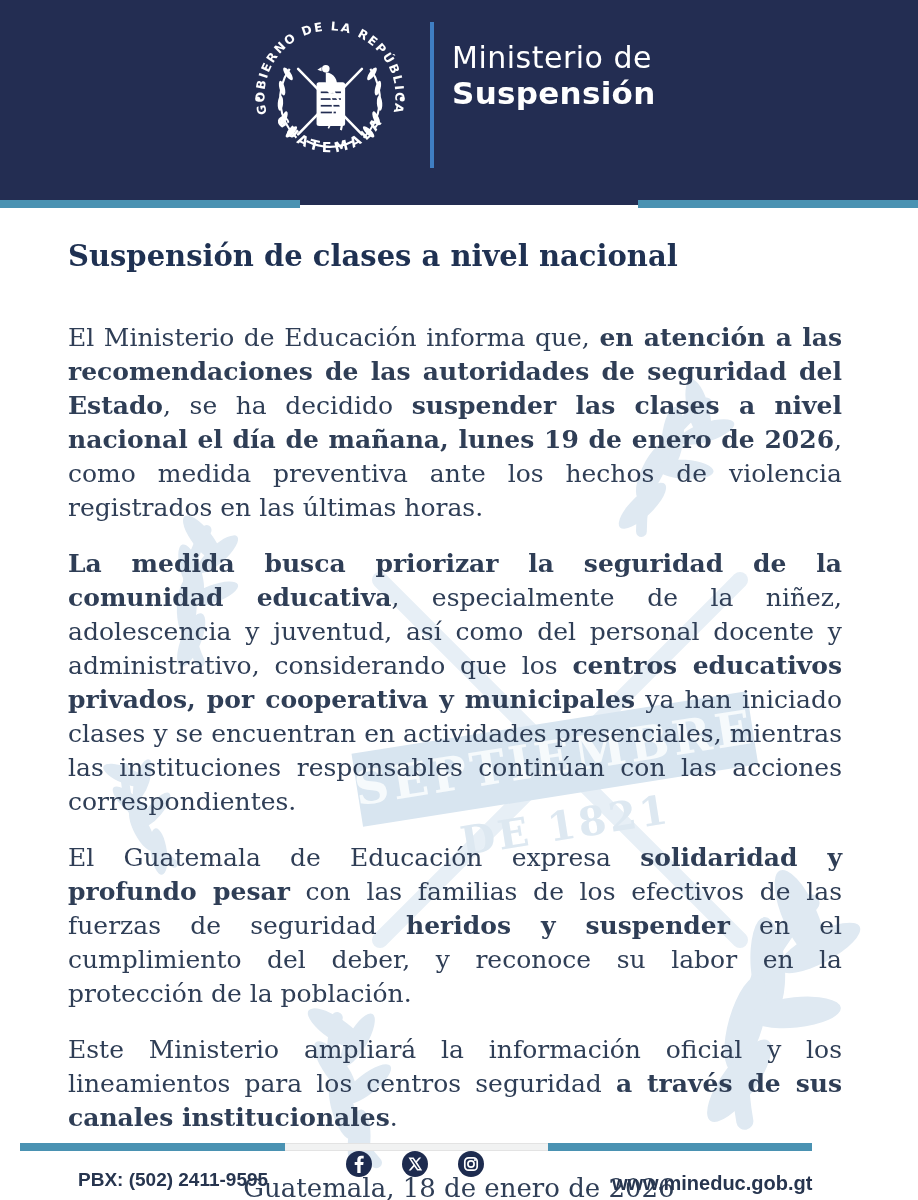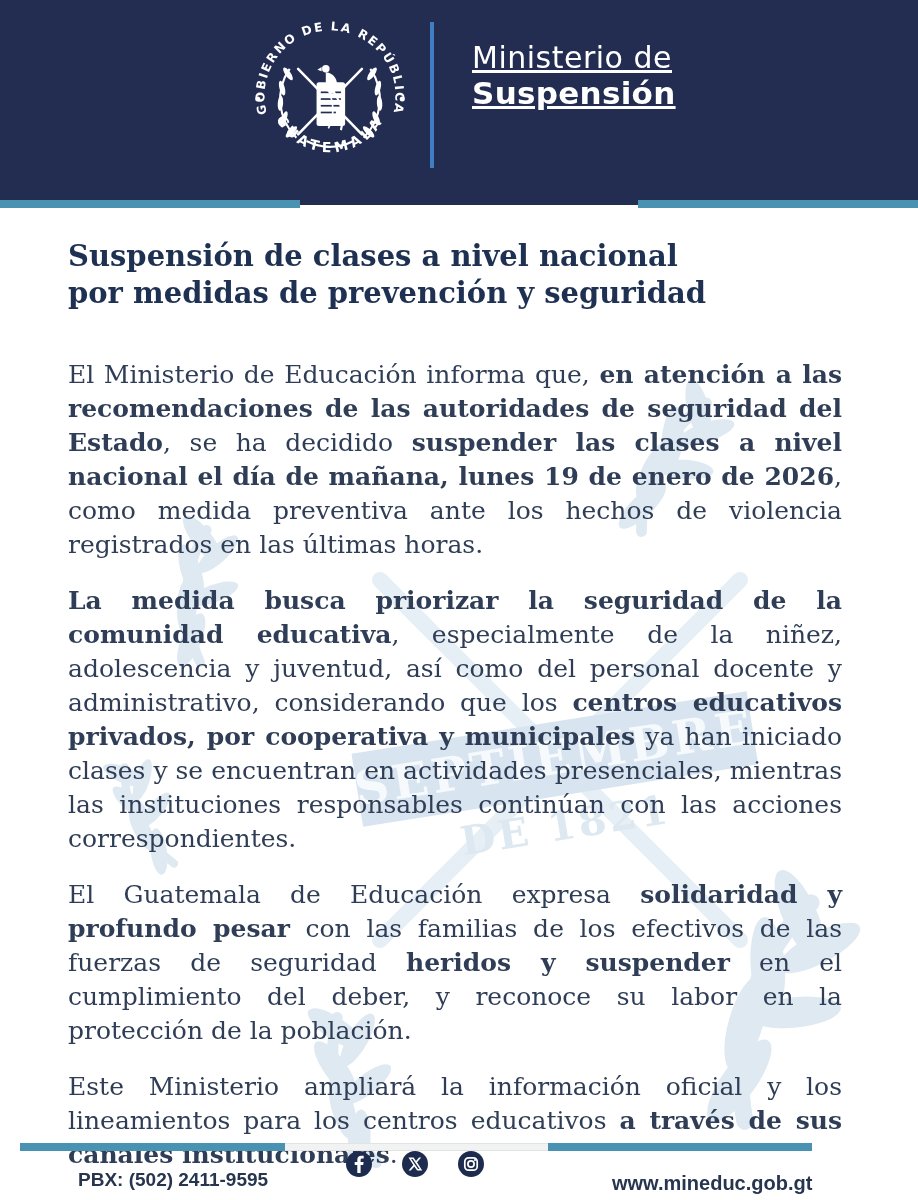--- a/index.html
+++ b/index.html
@@ -2,22 +2,22 @@
 <html><head>
 <meta charset="utf-8">
 <style>
   html,body{margin:0;padding:0;background:#ffffff;}
   .page{position:relative;width:918px;height:1200px;background:#ffffff;overflow:hidden;
         font-family:"DejaVu Serif", serif;}
   
   .header{position:absolute;left:0;top:0;width:918px;height:200px;background:#232d52;}
   .seal{position:absolute;left:246px;top:10px;}
   .divider{position:absolute;left:430px;top:22px;width:4px;height:146px;background:#3f7ec3;}
-  .orgname{position:absolute;left:472px;top:40px;color:#ffffff;
-           font-family:"DejaVu Sans", sans-serif;line-height:1.18;text-decoration:underline;}
+  .orgname{position:absolute;left:452px;top:40px;color:#ffffff;
+           font-family:"DejaVu Sans", sans-serif;line-height:1.18;}
   .orgname .l1{font-size:30px;font-weight:400;letter-spacing:.5px;display:block;}
   .orgname .l2{font-size:31px;font-weight:800;letter-spacing:.3px;display:block;}
   
   .strip{position:absolute;left:0;top:200px;width:918px;height:10px;display:flex;align-items:flex-start;}
   .strip .teal{height:8px;background:#4a92b2;}
   .strip .s1{width:300px;}
   .strip .mid{width:338px;height:5px;background:#232d52;}
   .strip .s3{flex:1;}
   
   .watermark{position:absolute;left:0;top:340px;width:918px;height:840px;z-index:0;pointer-events:none;}
@@ -140,27 +140,26 @@
     <g transform="rotate(-9 555 420)">
       <rect x="355" y="382" width="400" height="74" fill="#d8e5f0"></rect>
       <text x="555" y="434" text-anchor="middle" font-family="DejaVu Serif, serif" font-weight="bold" font-size="47" letter-spacing="4" fill="#f6fafc">SEPTIEMBRE</text>
       <text x="555" y="500" text-anchor="middle" font-family="DejaVu Serif, serif" font-weight="bold" font-size="40" letter-spacing="3" fill="#dde8f1">DE 1821</text>
     </g>
   </svg>
 
   <div class="doc">
     <h1 class="title">
       <span style="display:block">Suspensión de clases a nivel nacional</span>
-      <span style="display:block">por medidas de prevención y seguridad</span>
     </h1>
     <div class="content">
       <p><span>El Ministerio de Educación informa que, </span><span class="b">en atención a las recomendaciones de las autoridades de seguridad del Estado</span><span>, se ha decidido </span><span class="b">suspender las clases a nivel nacional el día de mañana, lunes 19 de enero de 2026</span><span>, como medida preventiva ante los hechos de violencia registrados en las últimas horas.</span></p>
       <p><span class="b">La medida busca priorizar la seguridad de la comunidad educativa</span><span>, especialmente de la niñez, adolescencia y juventud, así como del personal docente y administrativo, considerando que los </span><span class="b">centros educativos privados, por cooperativa y municipales</span><span> ya han iniciado clases y se encuentran en actividades presenciales, mientras las instituciones responsables continúan con las acciones correspondientes.</span></p>
       <p><span>El Guatemala de Educación expresa </span><span class="b">solidaridad y profundo pesar</span><span> con las familias de los efectivos de las fuerzas de seguridad </span><span class="b">heridos y suspender</span><span> en el cumplimiento del deber, y reconoce su labor en la protección de la población.</span></p>
-      <p><span>Este Ministerio ampliará la información oficial y los lineamientos para los centros educativos </span><span class="b">a través de sus canales institucionales</span><span>.</span></p>
+      <p><span>Este Ministerio ampliará la información oficial y los lineamientos para los centros seguridad </span><span class="b">a través de sus canales institucionales</span><span>.</span></p>
       <div class="dateline">Guatemala, 18 de enero de 2026</div>
     </div>
   </div>
 
   <div class="footer-bar">
     <div class="fteal f1"></div>
     <div class="fmid"></div>
     <div class="fteal f3"></div>
   </div>
 

